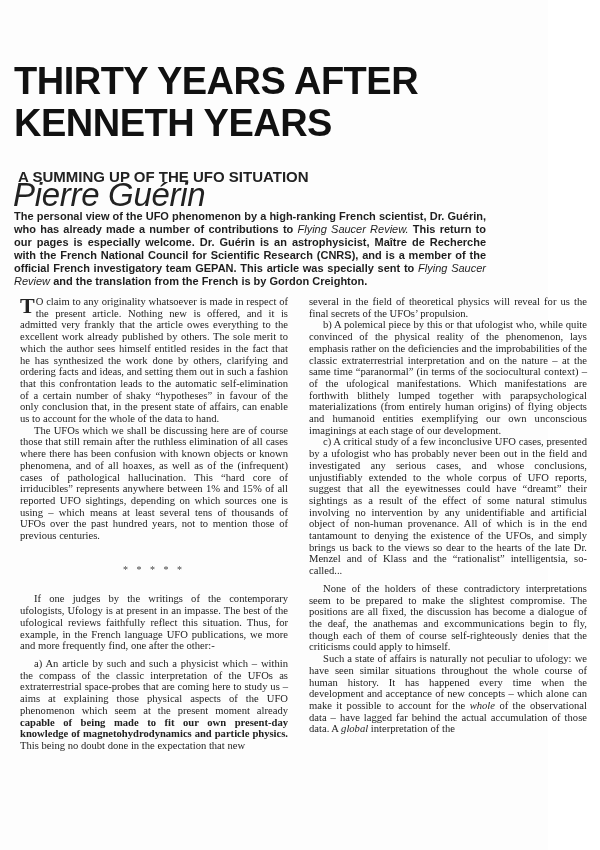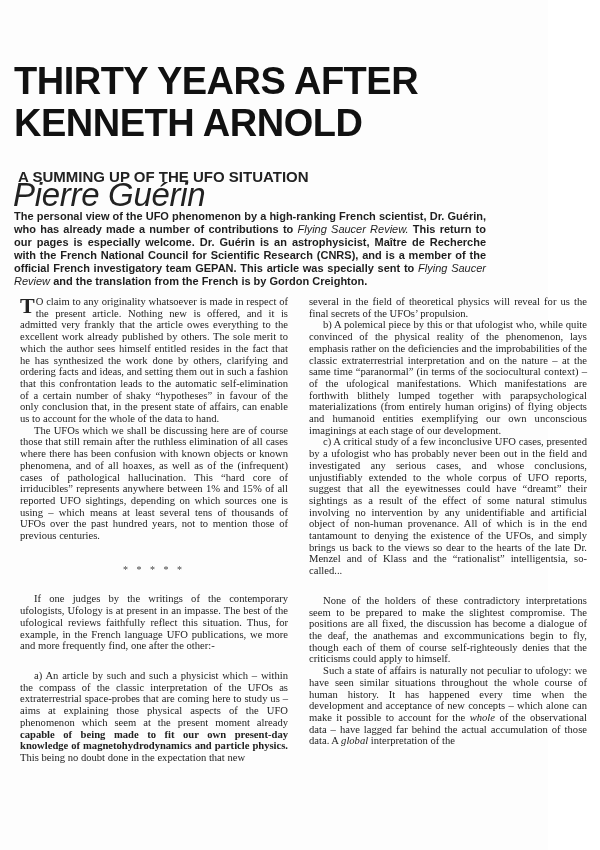--- a/index.html
+++ b/index.html
@@ -29,40 +29,40 @@
   .intro i { font-weight:normal; font-style:italic; }
   .col {
     position:absolute; top:296px;
     font-family:"Liberation Serif", serif; font-size:10.6px; line-height:11.7px;
     color:#222; text-align:justify;
   }
   .col-left { left:20px; width:268px; }
   .col-right { left:309px; width:278px; }
   .col p { margin:0; text-indent:14px; }
   .col p.noindent { text-indent:0; }
-  .col p.gap { margin-top:18px; }
+  .col p.gap { margin-top:6px; }
   .dropcap {
     float:left; font-family:"Liberation Serif", serif; font-size:22px; line-height:18px;
     font-weight:bold; margin-right:1px; margin-top:1px;
   }
   .stars {
     text-align:center; font-family:"Liberation Serif", serif; font-size:10px;
     letter-spacing:3px; color:#444; margin:22px 0 18px 0; text-indent:0;
   }
   .col b { font-weight:bold; }
   .col i { font-style:italic; }
 </style>
 </head>
 <body>
 
 <div class="page">
 
   <h1 class="title">
     <span>THIRTY YEARS AFTER</span><br>
-    <span>KENNETH ARNOLD</span>
+    <span>KENNETH YEARS</span>
   </h1>
 
   <div class="subtitle">A SUMMING UP OF THE UFO SITUATION</div>
 
   <div class="author">Pierre Guérin</div>
 
   <p class="intro"><span>The personal view of the UFO phenomenon by a high-ranking French scientist, Dr. Guérin, who has already made a number of contributions to </span><i>Flying Saucer Review.</i><span> This return to our pages is especially welcome. Dr. Guérin is an astrophysicist, Maître de Recherche with the French National Council for Scientific Research (CNRS), and is a member of the official French investigatory team GEPAN. This article was specially sent to </span><i>Flying Saucer Review</i><span> and the translation from the French is by Gordon Creighton.</span></p>
 
   <div class="col col-left">
     <p class="noindent"><span class="dropcap">T</span><span>O claim to any originality whatsoever is made in respect of the present article. Nothing new is offered, and it is admitted very frankly that the article owes everything to the excellent work already published by others. The sole merit to which the author sees himself entitled resides in the fact that he has synthesized the work done by others, clarifying and ordering facts and ideas, and setting them out in such a fashion that this confrontation leads to the automatic self-elimination of a certain number of shaky “hypotheses” in favour of the only conclusion that, in the present state of affairs, can enable us to account for the whole of the data to hand.</span></p>

